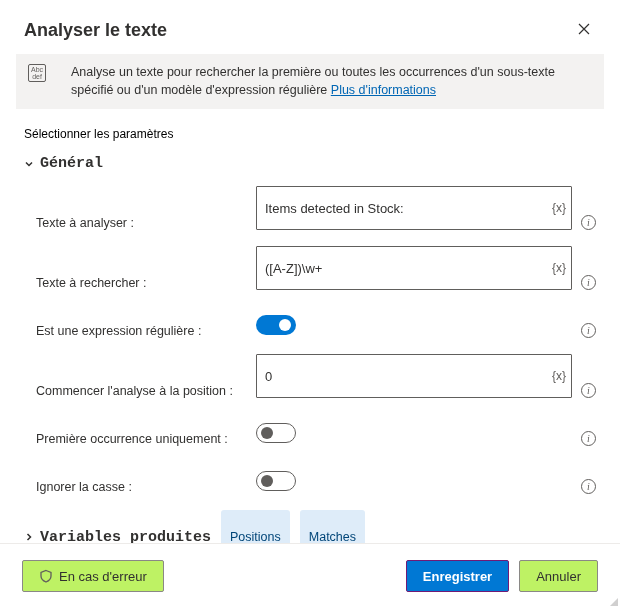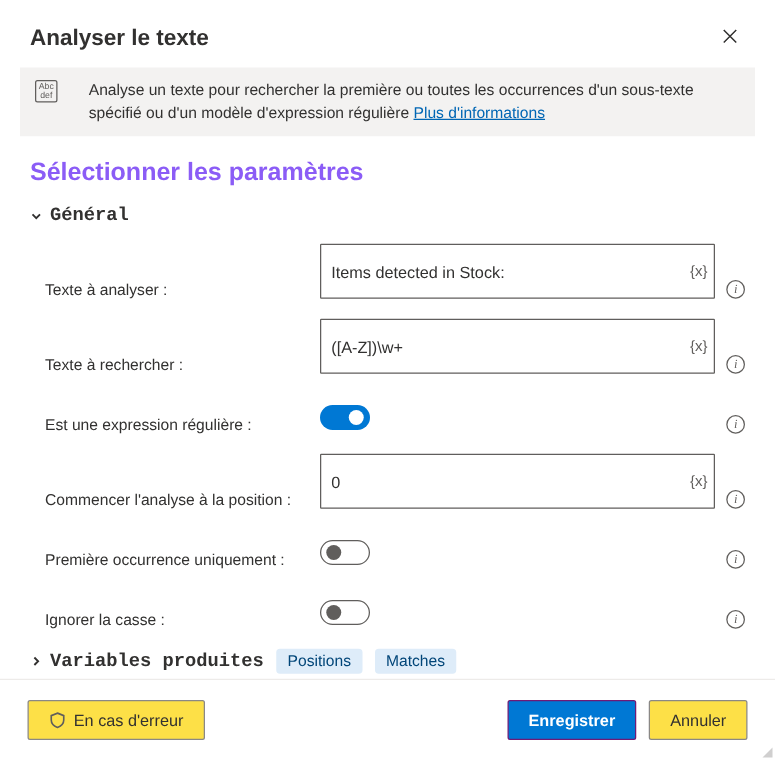--- a/index.html
+++ b/index.html
@@ -30,21 +30,21 @@
   }
   .info-banner .banner-icon {
     width: 18px; height: 18px; flex-shrink: 0;
     border: 1px solid #605e5c; border-radius: 2px;
     display: flex; align-items: center; justify-content: center;
     font-size: 7px; line-height: 1; flex-direction: column;
     color: #605e5c;
   }
   .info-banner .banner-text { font-size: 12.5px; color: #323130; line-height: 1.4; margin-left: 15px; }
   .info-banner a { color: #0066b4; text-decoration: underline; cursor: pointer; }
-  .section-title { font-size: 20px; font-weight: 700; padding: 0 24px 14px 24px; color: #8b5cf6; }
+  .section-title { font-size: 12px; font-weight: 400; padding: 0 24px 14px 24px; color: #000000; }
   .content { flex: 1; overflow-y: auto; padding: 0 24px 8px 24px; }
   .group-header { display: flex; align-items: center; gap: 6px; font-weight: 600; font-size: 15px; margin-bottom: 14px; cursor: pointer; font-family: Liberation Mono, monospace; }
   .chevron { width: 10px; height: 10px; display: inline-flex; align-items: center; justify-content: center; }
   .chevron svg { width: 10px; height: 10px; stroke: #323130; fill: none; stroke-width: 1.5; }
   .row { display: flex; align-items: flex-end; min-height: 32px; margin: 0 0 16px 0; padding-left: 12px; }
   .row .label { width: 220px; font-size: 12.5px; color: #323130; flex-shrink: 0; }
   .row .control { width: 316px; flex-shrink: 0; position: relative; }
   .row .info-col { width: 24px; display: flex; justify-content: flex-end; margin-left: auto; }
   .text-input {
     width: 100%; height: 44px;
@@ -75,35 +75,35 @@
   .info-icon {
     width: 15px; height: 15px; border: 1px solid #605e5c; border-radius: 50%;
     display: inline-flex; align-items: center; justify-content: center;
     font-size: 10px; font-style: italic; font-family: serif;
     color: #605e5c; cursor: pointer;
   }
   .variables-row { display: flex; align-items: center; gap: 10px; margin-top: 2px; }
   .variables-row .group-header { margin-bottom: 0; }
   .chip {
     background: #deecf9; color: #004578;
-    padding: 3px 9px; border-radius: 3px; font-size: 12.5px;
+    padding: 20px 9px; border-radius: 3px; font-size: 12.5px;
     cursor: default;
   }
   .footer {
     border-top: 1px solid #edebe9;
     display: flex; align-items: center; justify-content: space-between;
     padding: 16px 22px;
   }
   .footer-right { display: flex; gap: 10px; }
   .btn {
     height: 32px; padding: 0 16px; border-radius: 2px;
     font-size: 13px; cursor: pointer; font-family: inherit;
     display: inline-flex; align-items: center; gap: 6px;
   }
-  .btn-secondary { background: #fde047; border: 1px solid #8a8886; color: #323130; }
+  .btn-secondary { background: #bef264; border: 1px solid #8a8886; color: #323130; }
   .btn-primary { background: #0078d4; border: 1px solid #701a75; color: #fff; font-weight: 600; }
   .shield-icon { width: 14px; height: 14px; }
   .shield-icon svg { width: 14px; height: 14px; stroke: #605e5c; fill: none; stroke-width: 1.3; }
   .resize-grip {
     position: absolute; right: 2px; bottom: 2px;
     width: 12px; height: 12px; opacity: 0.4;
   }
   .resize-grip::before {
     content: ""; position: absolute; right: 0; bottom: 0;
     width: 0; height: 0;

